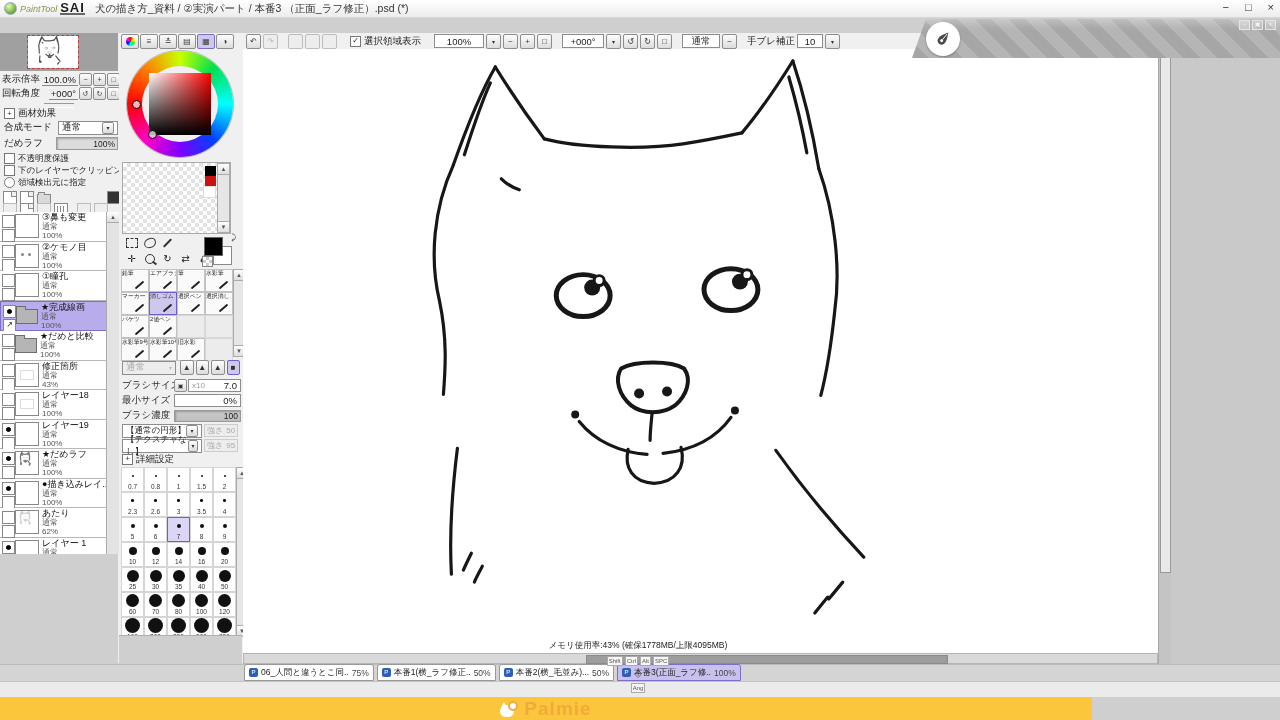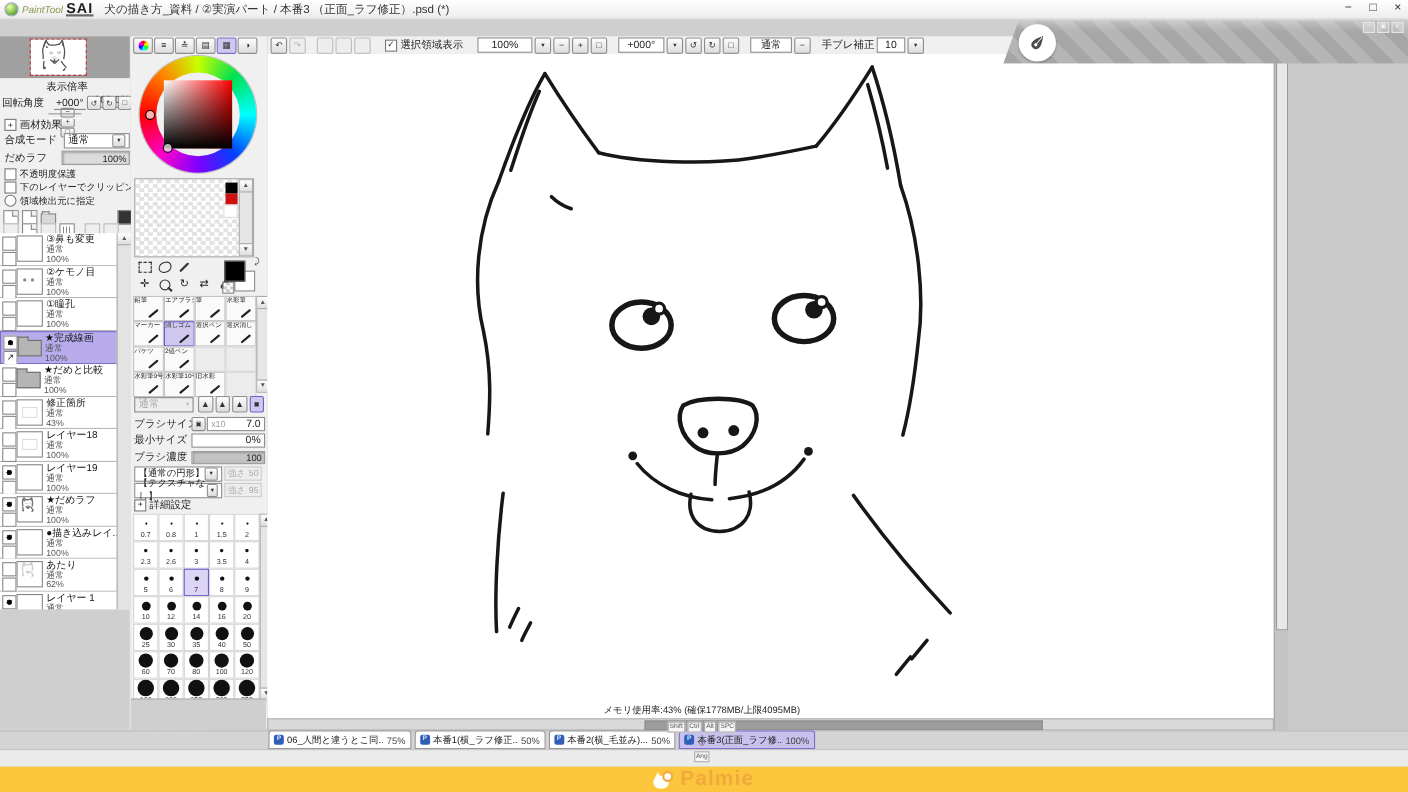--- a/index.html
+++ b/index.html
@@ -122,21 +122,21 @@
   #rightfill{left:1171px;top:33px;width:109px;height:631px;background:#c9c9c9;}
   
   #tabbar{left:0;top:664px;width:1280px;height:17px;background:#d4d4d4;border-top:1px solid #bbb;display:flex;align-items:flex-end;padding-left:244px;box-sizing:border-box;gap:3px;}
   .dtab{height:15px;background:#fff;border:1px solid #999;border-radius:3px 3px 0 0;display:flex;align-items:center;font-size:8.5px;padding:0 4px;gap:3px;white-space:nowrap;}
   .dtab.sel{background:#c9c0ee;border-color:#7d6fc9;}
   .psd{width:9px;height:9px;background:#2e5fb5;border-radius:2px;color:#cfe0ff;font-size:6px;line-height:9px;text-align:center;font-weight:bold;}
   .tzoom{color:#444;}
   
   #statusbar{left:0;top:681px;width:1280px;height:16px;background:#ebebeb;border-top:1px solid #c2c2c2;display:flex;align-items:center;justify-content:flex-end;font-size:8.5px;color:#222;gap:4px;padding-right:4px;box-sizing:border-box;flex-direction:column;}
   .keychip{border:1px solid #aaa;background:#f6f6f6;font-size:6px;padding:0 1px;line-height:8px;color:#555;}
-  #footer{left:0;top:697px;width:1280px;height:23px;background:#fcc63c;display:flex;align-items:center;justify-content:center;gap:6px;}
+  #footer{left:0;top:697px;width:1092px;height:23px;background:#fcc63c;display:flex;align-items:center;justify-content:center;gap:6px;}
   #palmie-icon{width:18px;height:16px;position:relative;}
   #palmie-icon .pbody{position:absolute;left:0;bottom:0;width:14px;height:12px;background:#fff;border-radius:50% 50% 45% 45%;}
   #palmie-icon .pbody:before{content:"";position:absolute;left:1px;top:-3px;border-left:3px solid transparent;border-right:3px solid transparent;border-bottom:6px solid #fff;}
   #palmie-icon .pring{position:absolute;right:0;top:0;width:6px;height:6px;border:2px solid #f5a93c;border-radius:50%;background:#fff;}
   #palmie-text{font-size:19px;font-weight:bold;color:#f2a93c;letter-spacing:1px;}
   
   #banner{left:912px;top:19px;width:368px;height:39px;
      background:repeating-linear-gradient(45deg,#a6a6a6 0 12px,#b5b5b5 12px 24px);
      box-shadow:inset 0 10px 8px -6px rgba(255,255,255,.35), 0 2px 3px rgba(0,0,0,.35);
      clip-path:polygon(14px 0,100% 0,100% 100%,0 100%);
@@ -208,21 +208,21 @@
 
 
   <div id="panelA" class="abs">
     <div id="navigator" class="abs">
       <div id="nav-page">
         <svg class="dogart" width="48" height="30" viewBox="0 0 915 605">
             <use href="#dog" stroke="#555" stroke-width="24" fill="#555"></use>
           </svg>
       </div>
     </div>
-    <div class="navrow" style="position:absolute;top:40px;left:0;width:118px;flex-direction:column;">
+    <div class="navrow" style="position:absolute;top:40px;left:0;width:118px;">
       <span class="lbl">表示倍率</span>
       <span class="lbl val">100.0%</span>
       <span class="btn sqbtn">−</span>
       <span class="btn sqbtn">+</span>
       <span class="btn sqbtn">□</span>
     </div>
     <div class="navrow" style="position:absolute;top:54px;left:0;width:118px;">
       <span class="lbl">回転角度</span>
       <span class="lbl val">+000°</span>
       <span class="btn sqbtn">↺</span>

